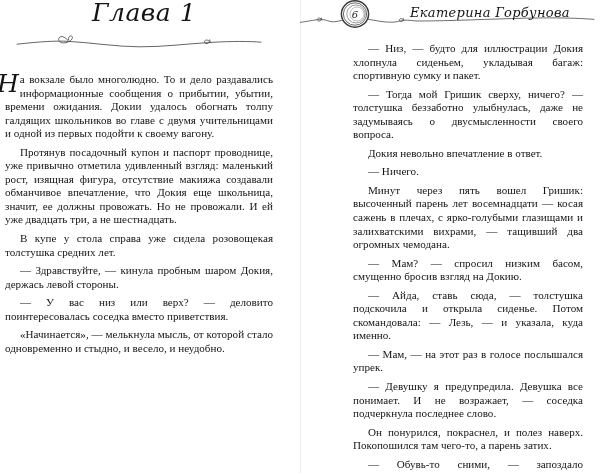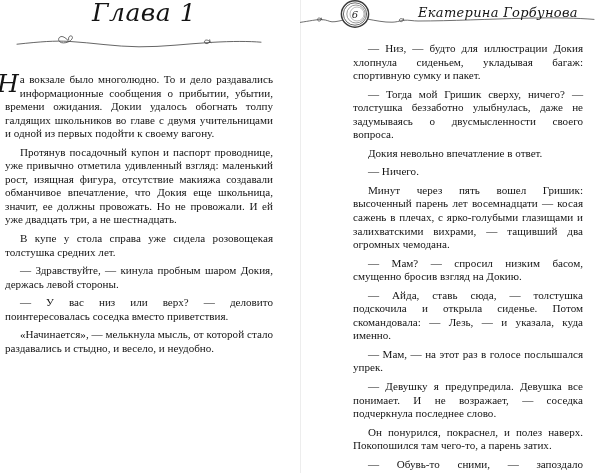--- a/index.html
+++ b/index.html
@@ -82,21 +82,21 @@
     top: 9px;
     width: 22px;
     text-align: center;
     font-family: "DejaVu Serif", "Liberation Serif", serif;
     font-style: italic;
     font-size: 10px;
     color: #1b1b1b;
   }
   .author-name {
     position: absolute;
-    left: 118px;
+    left: 110px;
     top: 5px;
     font-family: "DejaVu Serif", "Liberation Serif", serif;
     font-style: italic;
     font-size: 13px;
     letter-spacing: 0.3px;
     color: #141414;
     white-space: nowrap;
   }
 
   
@@ -159,21 +159,21 @@
         </svg>
       </div>
     </div>
 
     <div class="body-text body-left">
       <p class="has-dropcap"><span class="dropcap">Н</span><span>а вокзале было многолюдно. То и дело раздавались информационные сообщения о прибытии, убытии, времени ожидания. Докии удалось обогнать толпу галдящих школьников во главе с двумя учительницами и одной из первых подойти к своему вагону.</span></p>
       <p>Протянув посадочный купон и паспорт проводнице, уже привычно отметила удивленный взгляд: маленький рост, изящная фигура, отсутствие макияжа создавали обманчивое впечатление, что Докия еще школьница, значит, ее должны провожать. Но не провожали. И ей уже двадцать три, а не шестнадцать.</p>
       <p>В купе у стола справа уже сидела розовощекая толстушка средних лет.</p>
       <p>— Здравствуйте, — кинула пробным шаром Докия, держась левой стороны.</p>
       <p>— У вас низ или верх? — деловито поинтересовалась соседка вместо приветствия.</p>
-      <p>«Начинается», — мелькнула мысль, от которой стало раздавались и стыдно, и весело, и неудобно.</p>
+      <p>«Начинается», — мелькнула мысль, от которой стало одновременно и стыдно, и весело, и неудобно.</p>
     </div>
   </div>
 
   <div class="page page-right">
 
     <div class="run-head">
 
       <div class="run-head-orn">
         <svg width="300" height="34" viewBox="0 0 300 34" fill="none" xmlns="http://www.w3.org/2000/svg" aria-hidden="true">
 

